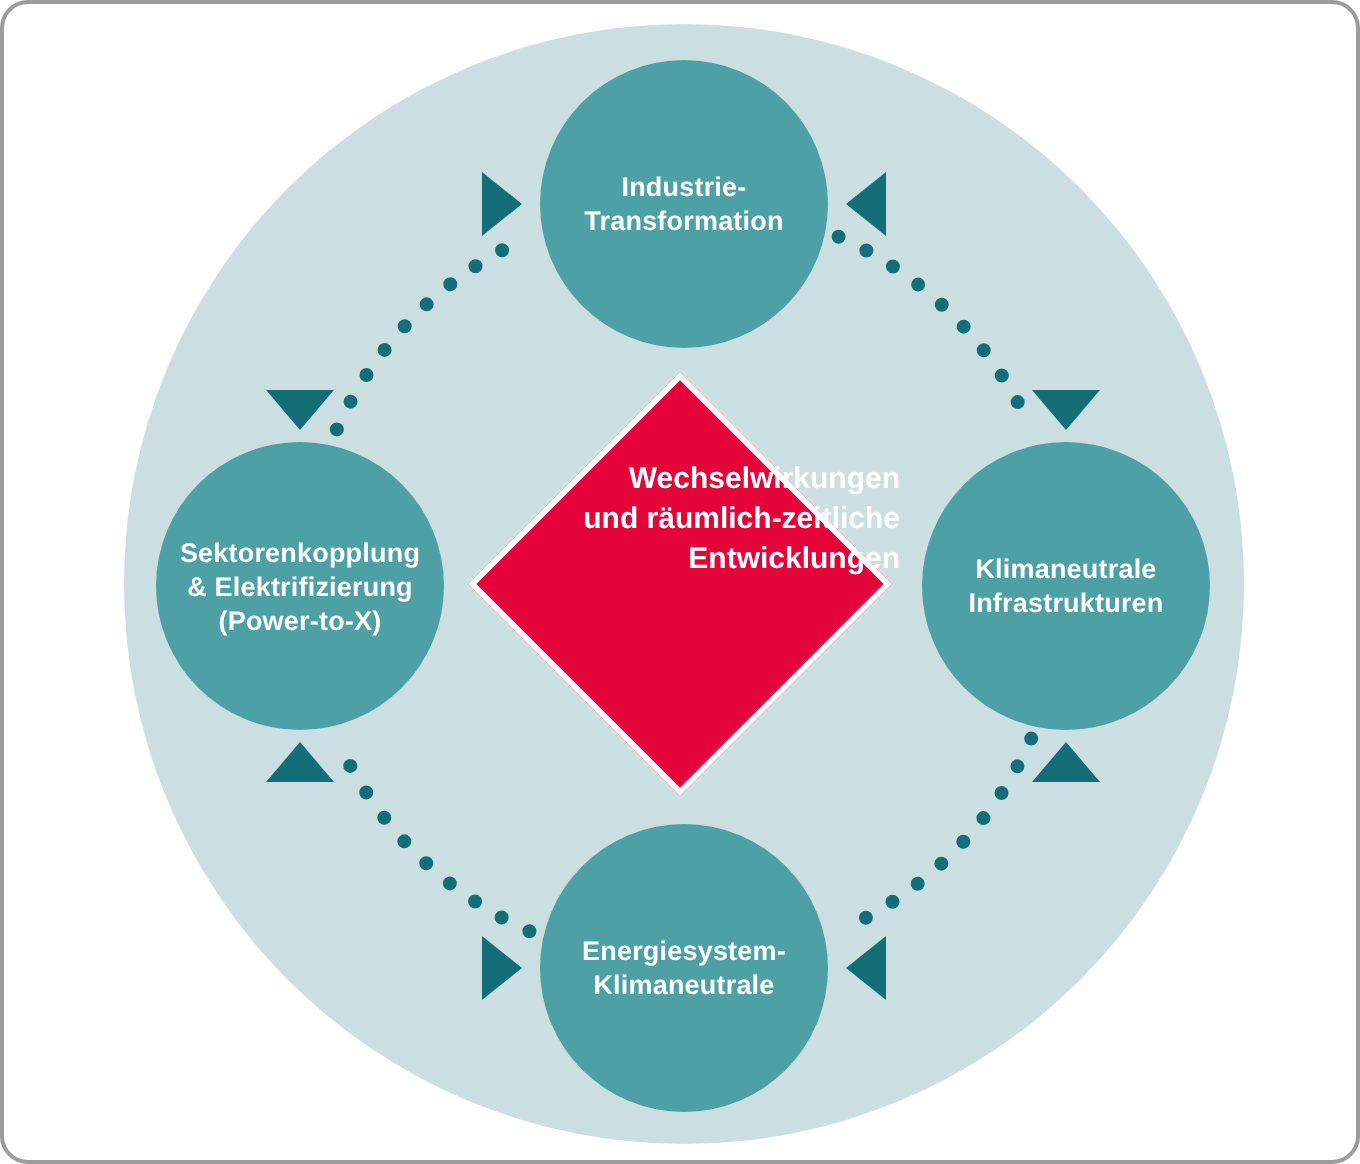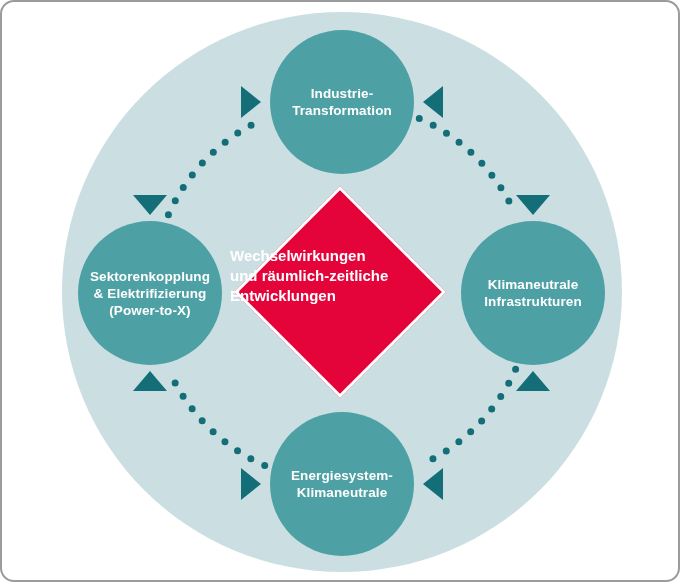--- a/index.html
+++ b/index.html
@@ -57,23 +57,23 @@
   .diamond{
     position:absolute;
     left:263px;top:215px;
     width:150px;height:150px;
     background:var(--diamond-fill);
     border:3px solid var(--diamond-border);
     transform:rotate(45deg);
   }
   .diamond-label{
     position:absolute;
-    left:228px;top:244px;
+    left:228px;top:228px;
     width:220px;
-    text-align:left;
+    text-align:right;
     color:var(--text);
     font-weight:bold;
     font-size:15px;
     line-height:1.32;
     white-space:pre-line;
   }
 </style>
 </head>
 <body>
 

